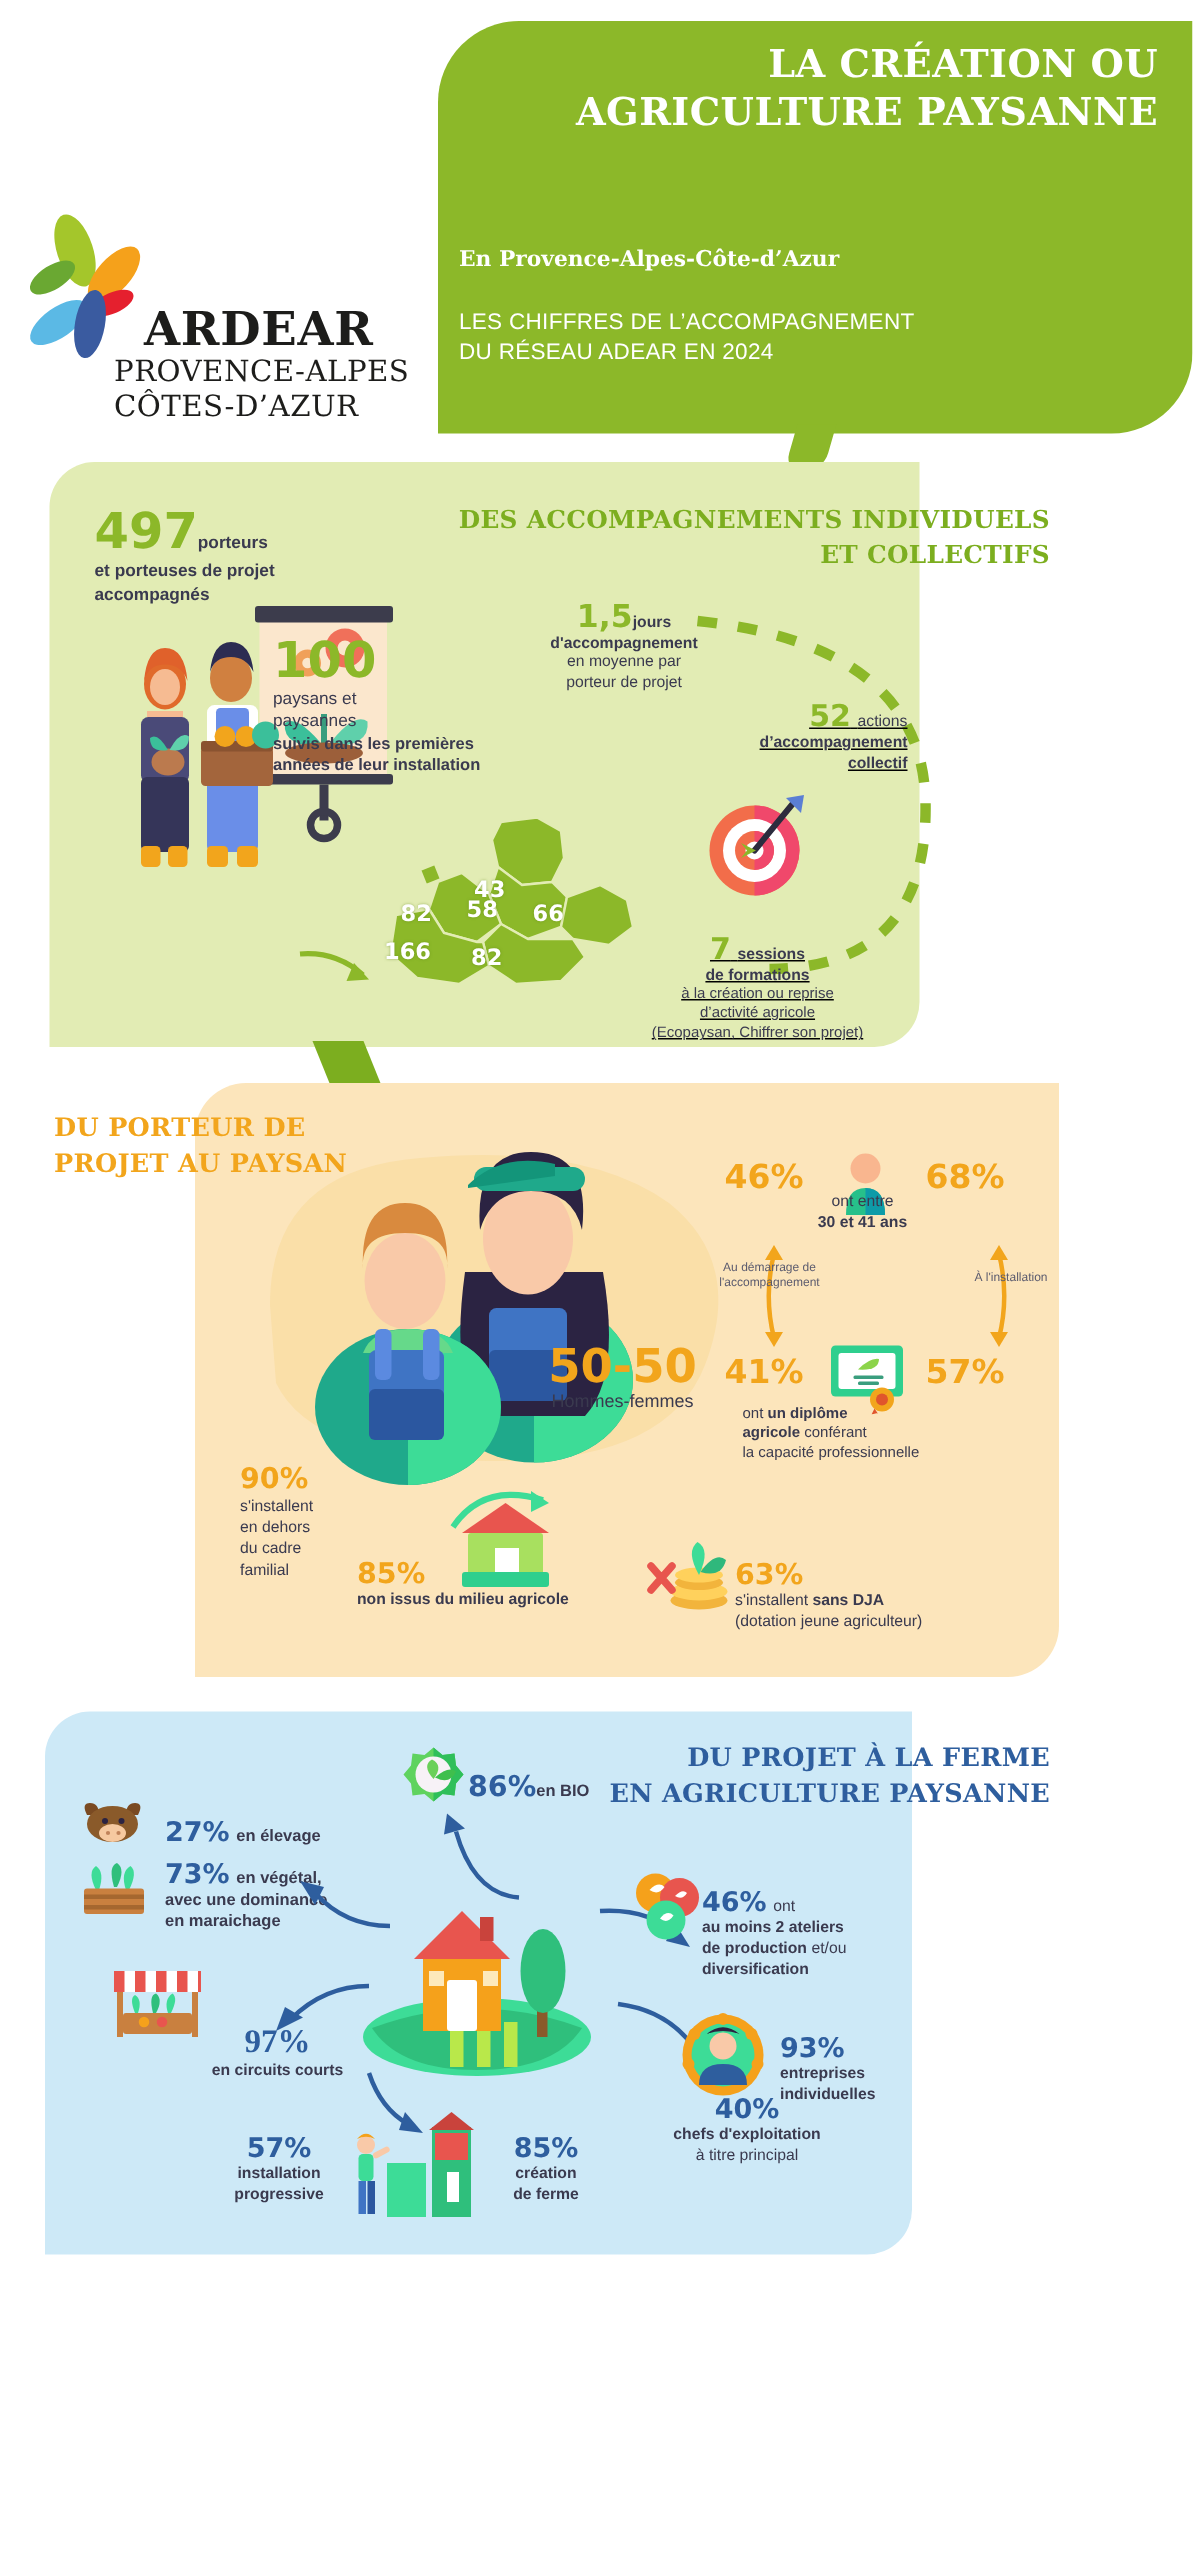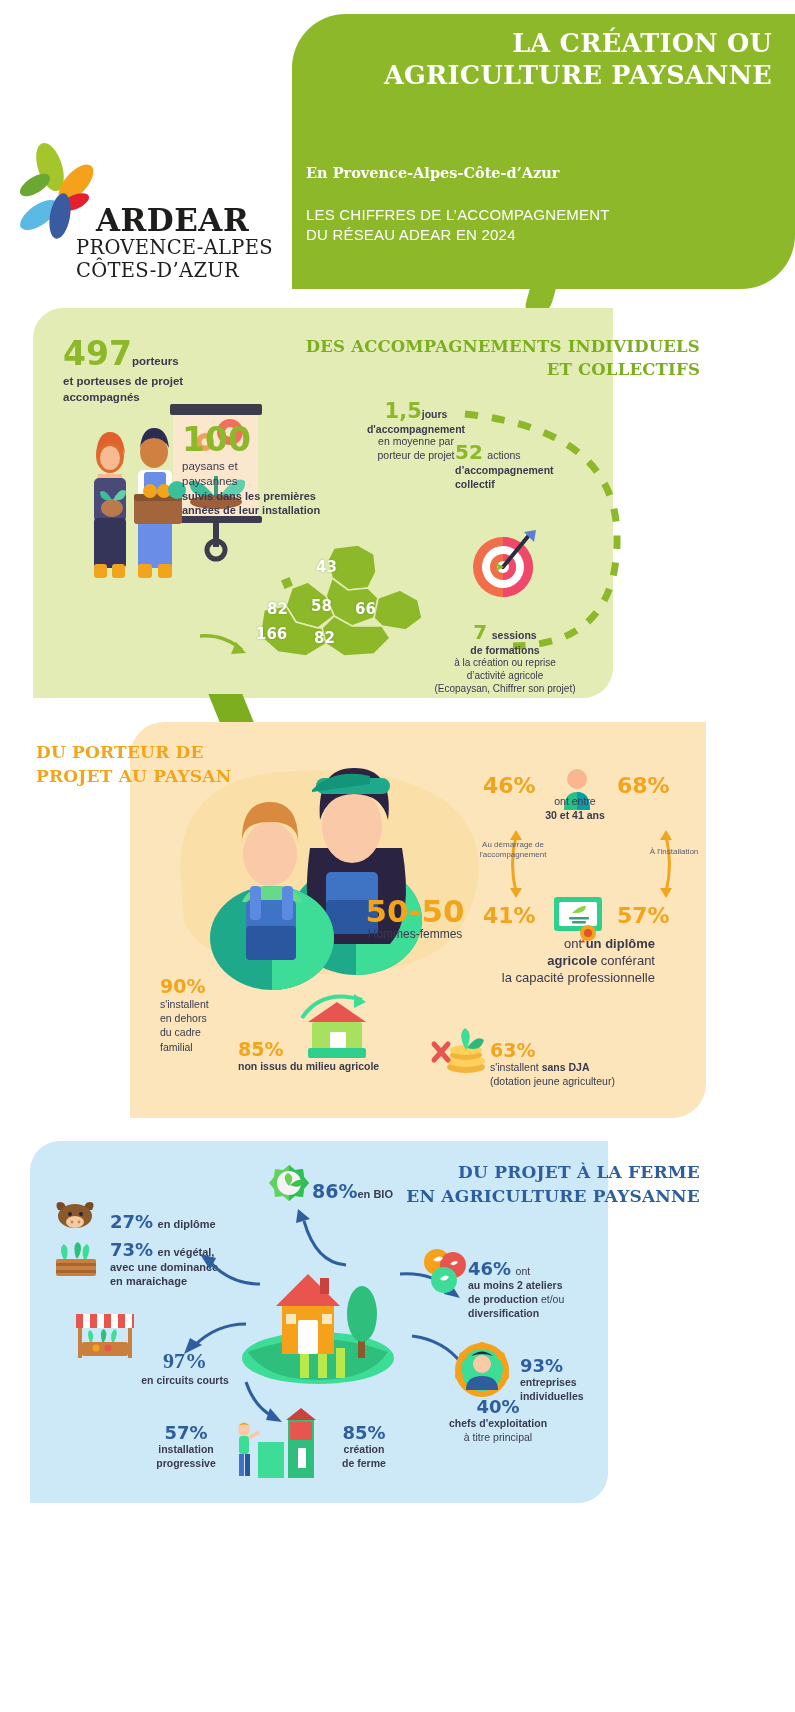--- a/index.html
+++ b/index.html
@@ -142,26 +142,26 @@
   .s100 .n { font-size: 33px; }
   .s100 .t { font-size: 11.5px; color: #3a3a4f; line-height: 1.3; }
   .s100 .b2 { font-size: 11px; font-weight: bold; color: #3a3a4f; line-height: 1.3; }
 
   .s15 { position: absolute; left: 352px; top: 399px; width: 128px; text-align: center; }
   .s15 .n { font-size: 21px; }
   .s15 .u { font-size: 10.5px; font-weight: bold; color: #3a3a4f; }
   .s15 .b2 { font-size: 10.5px; font-weight: bold; color: #3a3a4f; }
   .s15 .t { font-size: 10.5px; color: #3a3a4f; line-height: 1.3; }
 
-  .s52 { position: absolute; left: 455px; top: 440px; width: 150px; text-align: left; }
+  .s52 { position: absolute; left: 455px; top: 465px; width: 150px; text-align: right; text-decoration: underline; }
   .s52 .n { font-size: 20px; }
   .s52 .u { font-size: 10.5px; color: #3a3a4f; }
   .s52 .b2 { font-size: 10.5px; font-weight: bold; color: #3a3a4f; line-height: 1.3; }
 
-  .s7 { position: absolute; left: 405px; top: 620px; width: 200px; text-align: center; }
+  .s7 { position: absolute; left: 405px; top: 620px; width: 200px; text-align: center; text-decoration: underline; }
   .s7 .n { font-size: 20px; }
   .s7 .u { font-size: 10.5px; font-weight: bold; color: #3a3a4f; }
   .s7 .b2 { font-size: 10.5px; font-weight: bold; color: #3a3a4f; }
   .s7 .t { font-size: 10px; color: #3a3a4f; line-height: 1.32; }
 
   .map-label {
     position: absolute; left: 96px; top: 588px; width: 160px;
     text-align: center; font-size: 10.5px; color: #3a3a4f; line-height: 1.36;
   }
   .dept-num {
@@ -175,22 +175,22 @@
   .o-5050 .n { font-size: 31px; }
   .o-5050 .t { font-size: 12px; font-weight: normal; color: #3a3a4f; margin-top: -2px; }
 
   .o46 { position: absolute; left: 483px; top: 773px; font-size: 22px; }
   .o68 { position: absolute; left: 617px; top: 773px; font-size: 22px; }
   .o41 { position: absolute; left: 483px; top: 903px; font-size: 22px; }
   .o57 { position: absolute; left: 617px; top: 903px; font-size: 22px; }
 
   .o-age { position: absolute; left: 520px; top: 795px; width: 110px; text-align: center;
            font-size: 10.5px; color: #3a3a4f; line-height: 1.3; }
-  .o-dip { position: absolute; left: 495px; top: 936px; width: 160px; text-align: right;
-           font-size: 13px; color: #3a3a4f; line-height: 1.3; }
+  .o-dip { position: absolute; left: 495px; top: 936px; width: 160px; text-align: left;
+           font-size: 10px; color: #3a3a4f; line-height: 1.3; }
   .o-cap1 { position: absolute; left: 472px; top: 840px; width: 82px; text-align: center;
             font-size: 8px; color: #5b5b6e; line-height: 1.3; }
   .o-cap2 { position: absolute; left: 637px; top: 847px; width: 74px; text-align: center;
             font-size: 8px; color: #5b5b6e; line-height: 1.3; }
 
   .o90 { position: absolute; left: 160px; top: 975px; width: 110px; }
   .o90 .n { font-size: 19px; }
   .o90 .t { font-size: 10.5px; color: #3a3a4f; line-height: 1.35; }
 
   .o85 { position: absolute; left: 238px; top: 1038px; width: 200px; }
@@ -386,21 +386,21 @@
     <g fill="#8cb829" stroke="#e2ecb4" stroke-width="1.6">
       <path d="M78 4 L102 1 L118 10 L120 28 L112 44 L92 46 L76 34 L72 16z"></path>
       <path d="M76 34 L92 46 L112 44 L122 54 L118 74 L96 82 L78 72 L70 52z"></path>
       <path d="M122 54 L144 46 L162 56 L166 74 L150 86 L126 82 L118 74z"></path>
       <path d="M36 44 L52 38 L70 52 L78 72 L62 84 L40 78 L30 62z"></path>
       <path d="M78 72 L96 82 L126 82 L134 94 L118 110 L88 112 L70 100 L66 84z"></path>
       <path d="M8 66 L30 62 L40 78 L62 84 L66 84 L70 100 L50 112 L22 108 L4 92z"></path>
       <path d="M24 36 L34 32 L38 42 L28 46z"></path>
     </g>
   </svg>
-  <div class="dept-num" style="left:316px;top:558px">43</div>
+  <div class="dept-num" style="left:316px;top:584px">43</div>
   <div class="dept-num" style="left:311px;top:597px">58</div>
   <div class="dept-num" style="left:355px;top:600px">66</div>
   <div class="dept-num" style="left:267px;top:600px">82</div>
   <div class="dept-num" style="left:314px;top:629px">82</div>
   <div class="dept-num" style="left:256px;top:625px">166</div>
 
   <div class="panel panel-orange"></div>
 
   <div class="sect-title-orange">
     <div>DU PORTEUR DE</div>
@@ -554,21 +554,21 @@
     <path d="M40 10 q4 -8 -2 -8 q-6 0 -6 8z" fill="#7a4a22"></path>
     <ellipse cx="23" cy="16" rx="17" ry="12" fill="#8a5a2a"></ellipse>
     <ellipse cx="23" cy="22" rx="9" ry="6" fill="#f6c9a0"></ellipse>
     <circle cx="18" cy="14" r="2" fill="#2b2342"></circle>
     <circle cx="29" cy="14" r="2" fill="#2b2342"></circle>
     <circle cx="20" cy="22" r="1.4" fill="#c0835a"></circle>
     <circle cx="27" cy="22" r="1.4" fill="#c0835a"></circle>
   </svg>
   <div class="b27">
     <span class="big-num num-blue n">27%</span>
-    <span class="t">en diplôme</span>
+    <span class="t">en élevage</span>
   </div>
 
   <svg class="abs" style="left:52px;top:1242px" width="48" height="38" viewBox="0 0 48 38">
     <path d="M12 18 q-6 -12 0 -16 q6 4 2 16z" fill="#3ddc97"></path>
     <path d="M24 16 q-4 -14 2 -16 q6 4 0 16z" fill="#2fbf7c"></path>
     <path d="M34 18 q6 -12 1 -16 q-7 4 -3 16z" fill="#3ddc97"></path>
     <rect x="4" y="17" width="40" height="17" rx="2" fill="#c9803f"></rect>
     <rect x="4" y="21" width="40" height="3" fill="#a5672f"></rect>
     <rect x="4" y="28" width="40" height="3" fill="#a5672f"></rect>
   </svg>

